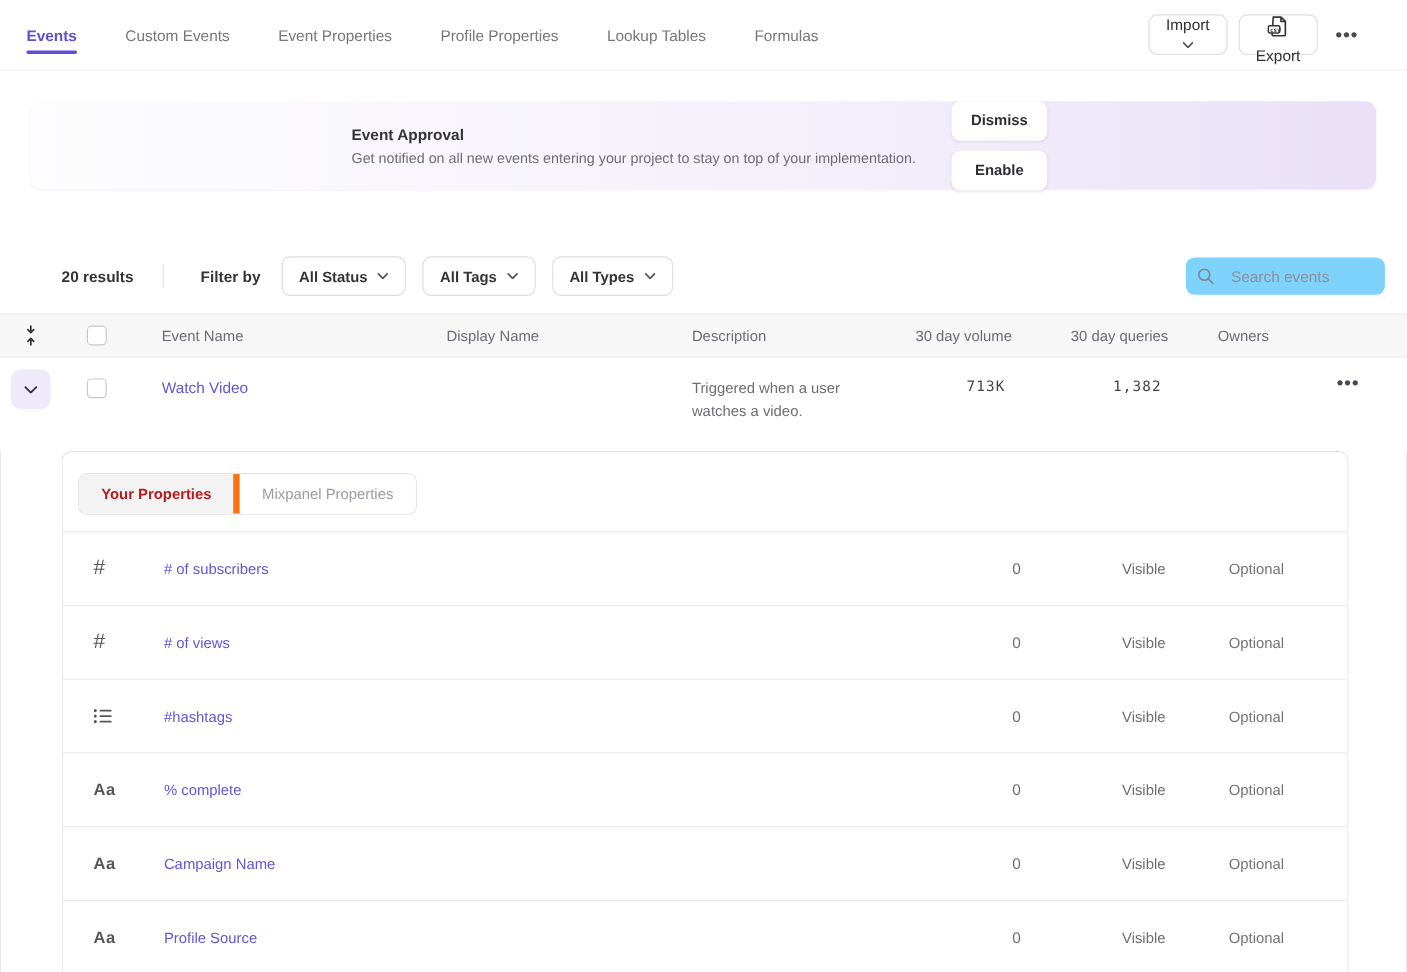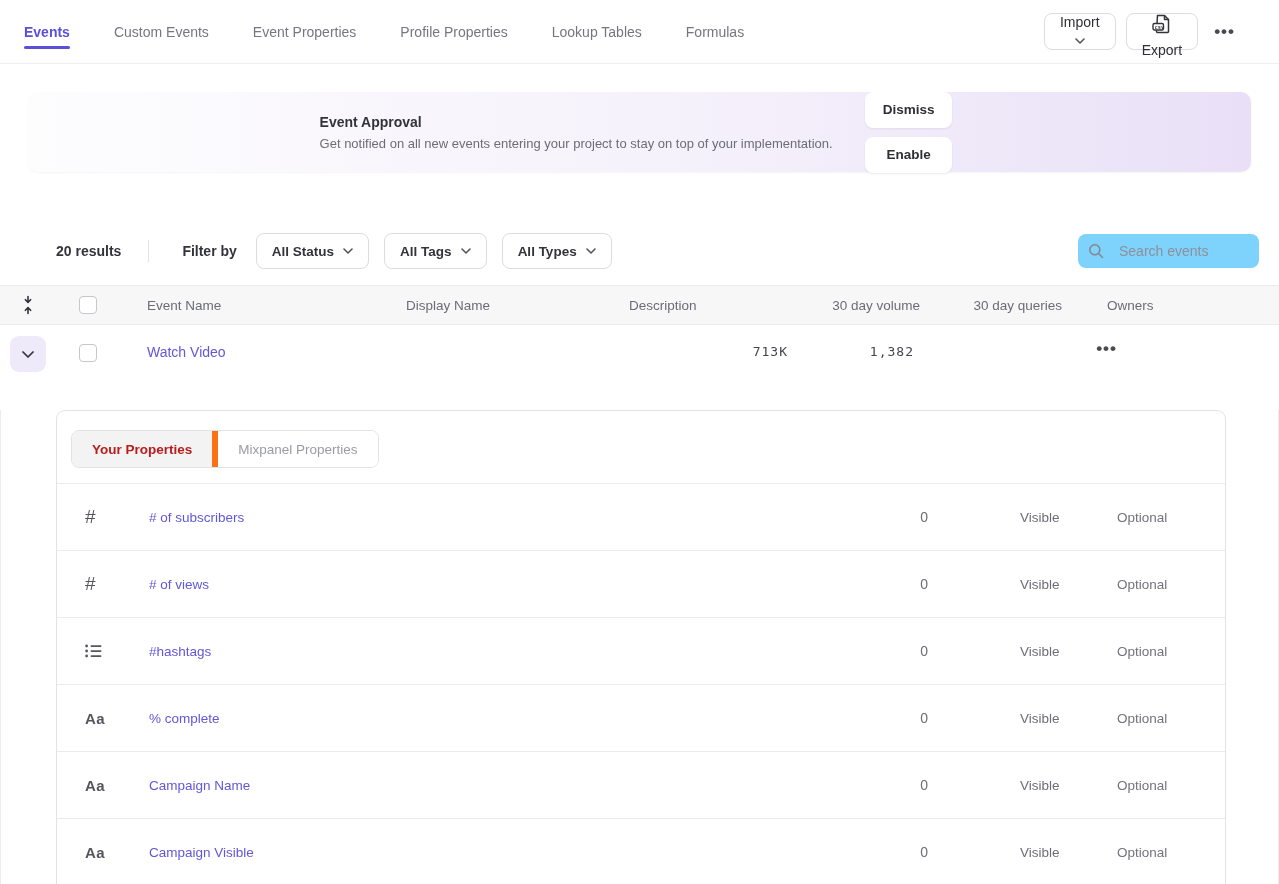--- a/index.html
+++ b/index.html
@@ -206,20 +206,21 @@
       <span>
         <svg width="12" height="7" viewBox="0 0 12 7">
             <path d="M1 1l5 5 5-5" fill="none" stroke="#33333b" stroke-width="1.7" stroke-linecap="round" stroke-linejoin="round"></path>
           </svg>
       </span>
     </button>
   </div>
   <div class="checkbox row-check"></div>
   <div class="event-link pad-name">Watch Video</div>
   <div class="pad-disp"></div>
+  <div class="event-desc pad-desc">Triggered when a user watches a video.</div>
   <div class="num">713K</div>
   <div class="num">1,382</div>
   <div></div>
   <div class="dots row-dots">•••</div>
 </div>
 
 <div class="expanded-section">
   <div class="prop-panel">
     <div class="panel-tabs-area">
       <div class="seg-tabs">
@@ -272,19 +273,19 @@
     <div class="prop-row">
       <div class="prop-icon icon-aa">Aa</div>
       <div class="prop-name">Campaign Name</div>
       <div class="prop-value">0</div>
       <div class="prop-visibility">Visible</div>
       <div class="prop-requirement">Optional</div>
     </div>
 
     <div class="prop-row">
       <div class="prop-icon icon-aa">Aa</div>
-      <div class="prop-name">Campaign Visible</div>
+      <div class="prop-name">Profile Source</div>
       <div class="prop-value">0</div>
       <div class="prop-visibility">Visible</div>
       <div class="prop-requirement">Optional</div>
     </div>
   </div>
 </div>
 
 </body></html>

